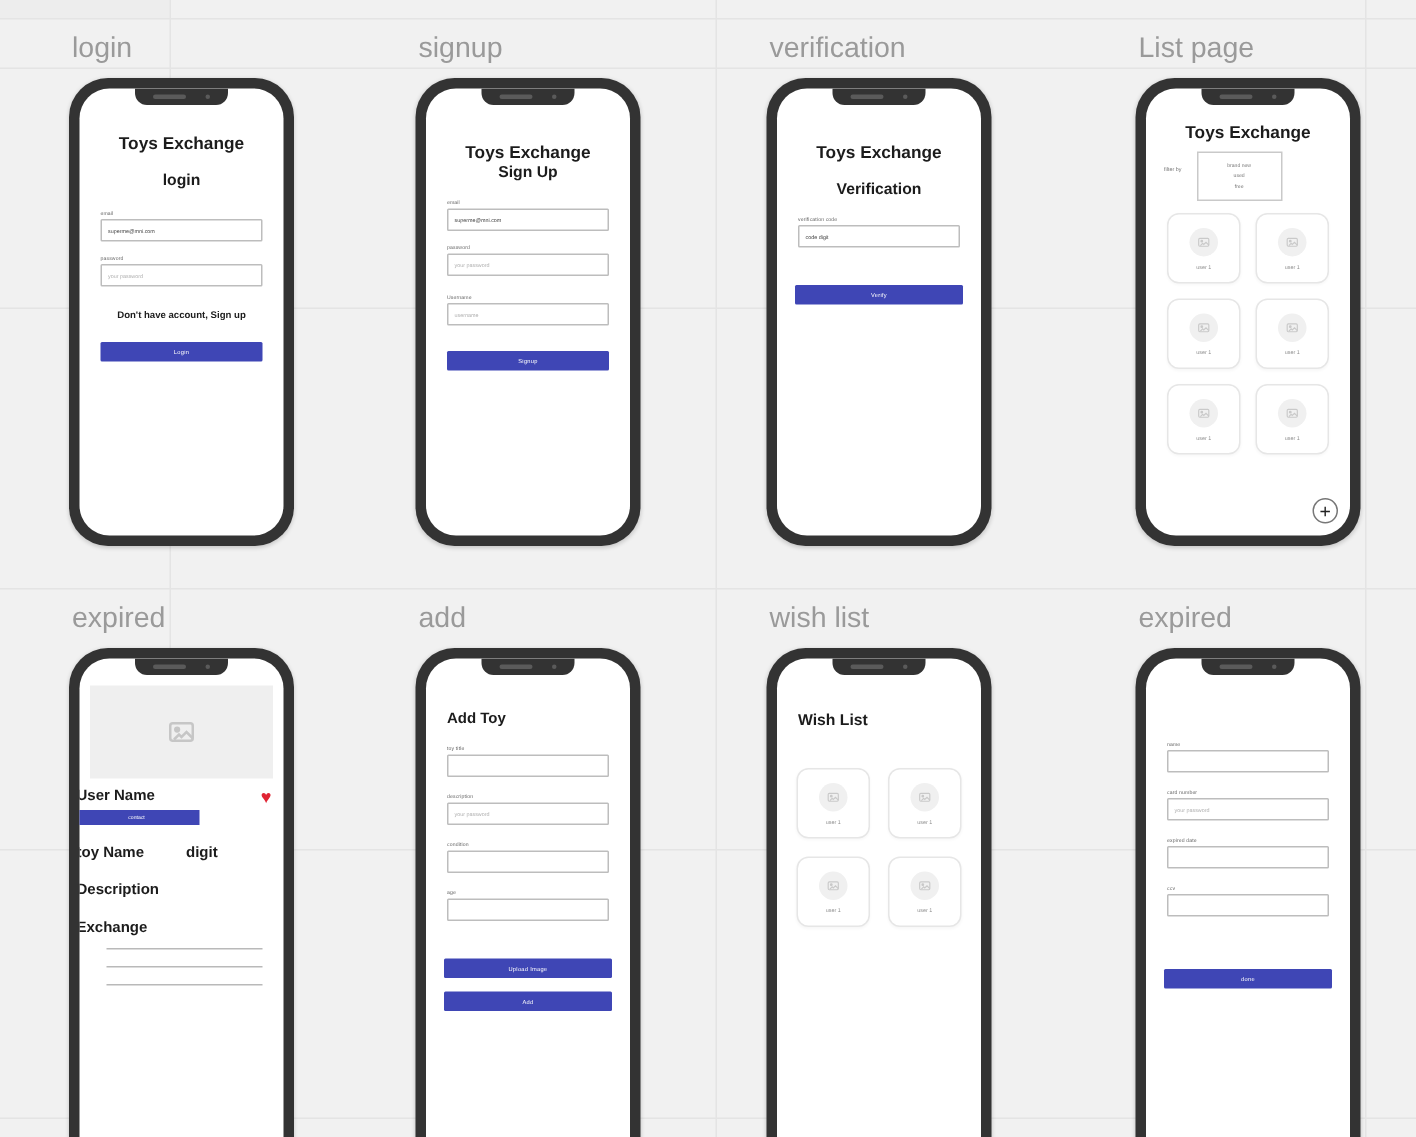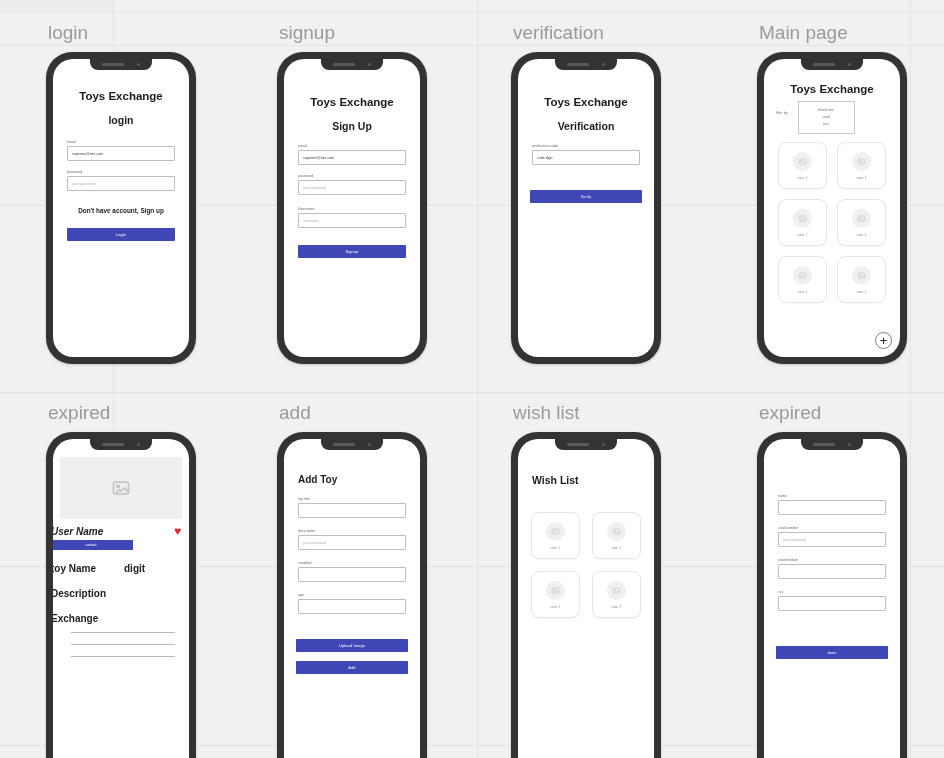--- a/index.html
+++ b/index.html
@@ -115,22 +115,22 @@
     display:flex;align-items:center;justify-content:center;
     color:#222;font-size:13px;line-height:1;font-weight:300;
   }
 
   
   .hero{
     margin:7px 7px 0 7px;height:62px;background:#efefef;
     display:flex;align-items:center;justify-content:center;
   }
   .row-name{
-    display:flex;align-items:flex-end;justify-content:space-between;
-    padding:6px 8px 0 0;margin-left:-2px;font-style:italic;
+    display:flex;align-items:flex-start;justify-content:space-between;
+    padding:6px 8px 0 0;margin-left:-2px;
   }
   .uname{font-size:10px;font-weight:bold;color:#1c1c1c;}
   .heart{font-size:12px;line-height:1;color:#e02433;}
   .contact-btn{
     margin-left:-4px;margin-top:3px;width:84px;height:10px;
     background:#3f46b5;color:#fff;font-size:3.4px;
     display:flex;align-items:center;justify-content:center;
   }
   .row2{
     display:flex;align-items:baseline;gap:28px;
@@ -195,21 +195,21 @@
 <div class="frame-wrap" style="left:277px;top:22px;">
   <div class="frame-label">signup</div>
   <div class="phone">
     <div class="screen">
       <div class="notch">
         <div class="speaker"></div>
         <div class="cam"></div>
       </div>
       <div class="body">
         <div class="app-title" style="margin-top:26px;">Toys Exchange</div>
-        <div class="page-title" style="margin-top:12px;">Sign Up</div>
+        <div class="page-title" style="margin-top:1px;">Sign Up</div>
         <div style="height:12px;"></div>
         <div class="field">
           <div class="lbl">email</div>
           <div class="inp">superme@mni.com</div>
         </div>
         <div class="field">
           <div class="lbl">password</div>
           <div class="inp ph">your password</div>
         </div>
         <div class="field" style="margin-top:12px;">
@@ -240,21 +240,21 @@
           <div class="inp">code digit</div>
         </div>
         <div style="height:16px;"></div>
         <div class="btn wide">Verify</div>
       </div>
     </div>
   </div>
 </div>
 
 <div class="frame-wrap" style="left:757px;top:22px;">
-  <div class="frame-label">Main page</div>
+  <div class="frame-label">List page</div>
   <div class="phone">
     <div class="screen">
       <div class="notch">
         <div class="speaker"></div>
         <div class="cam"></div>
       </div>
       <div class="body">
         <div class="app-title" style="margin-top:13px;">Toys Exchange</div>
         <div class="filter-row">
           <div class="filter-lbl">filter by</div>

